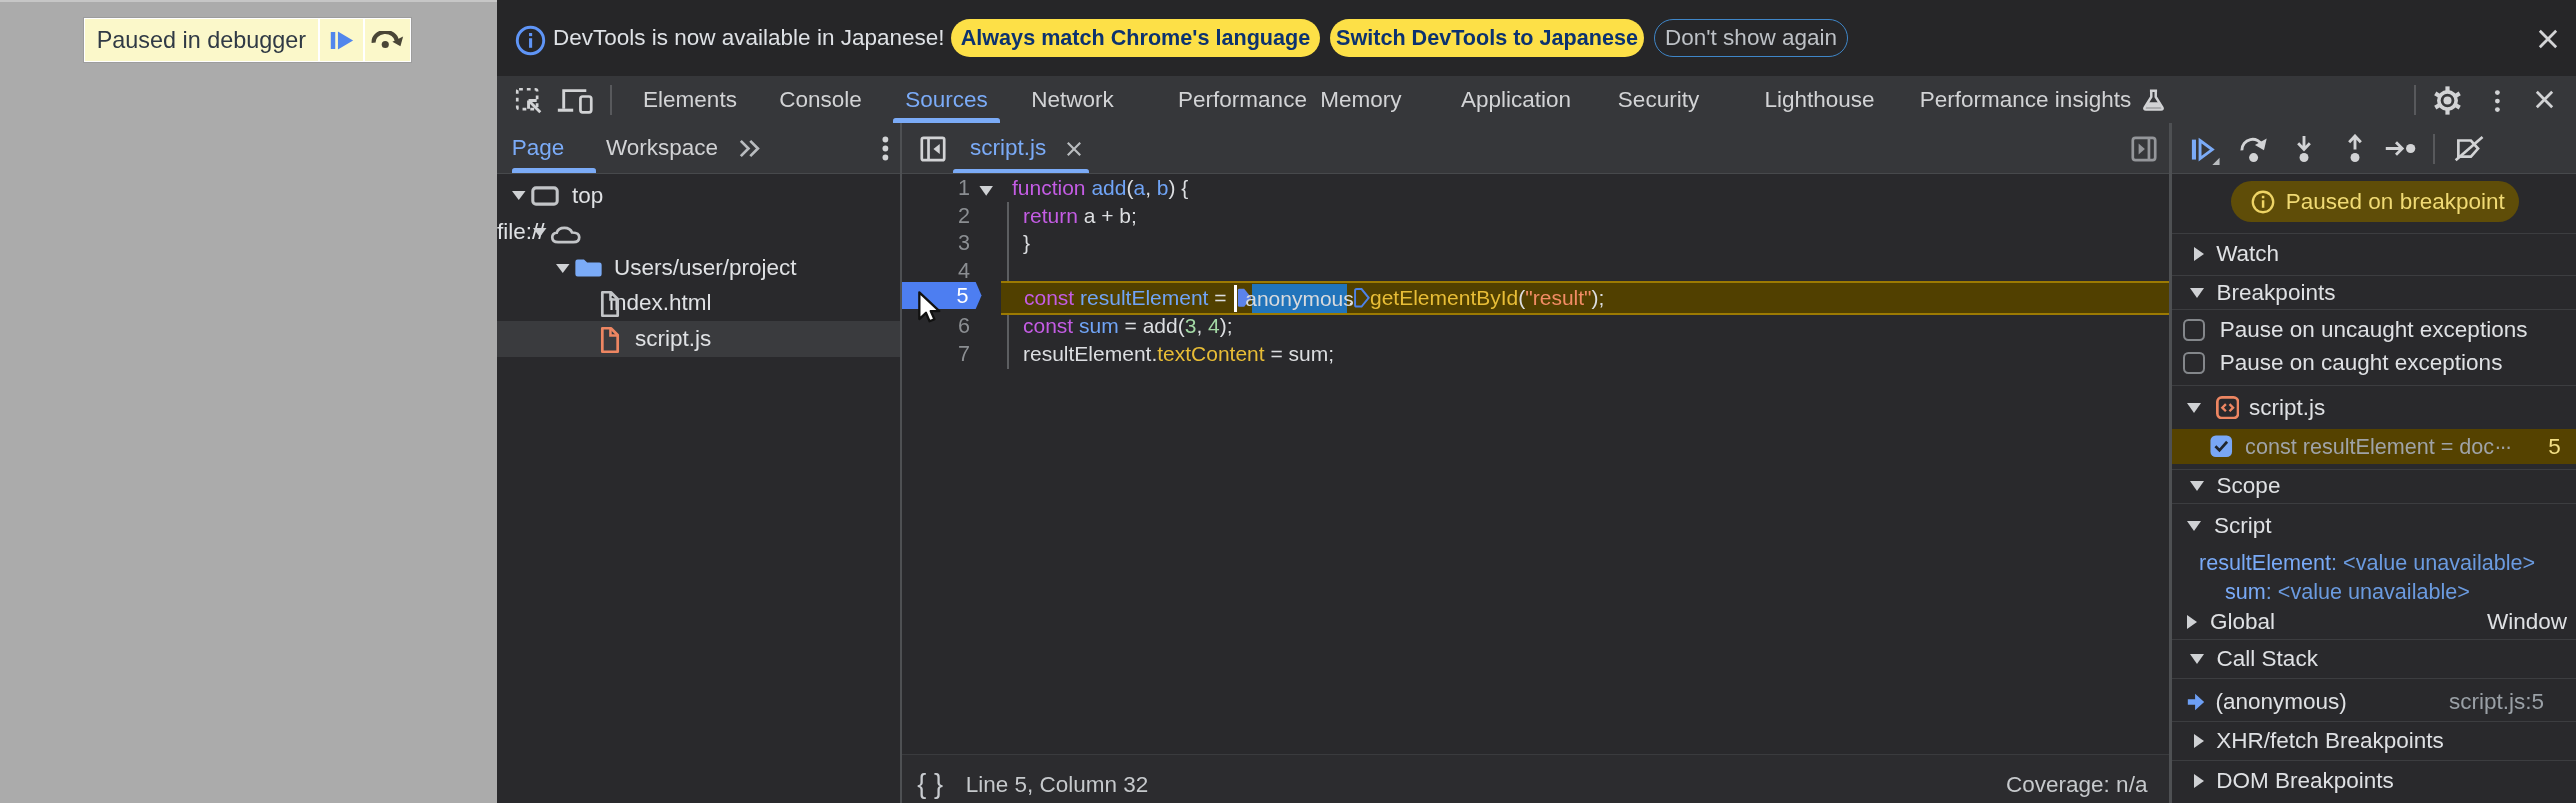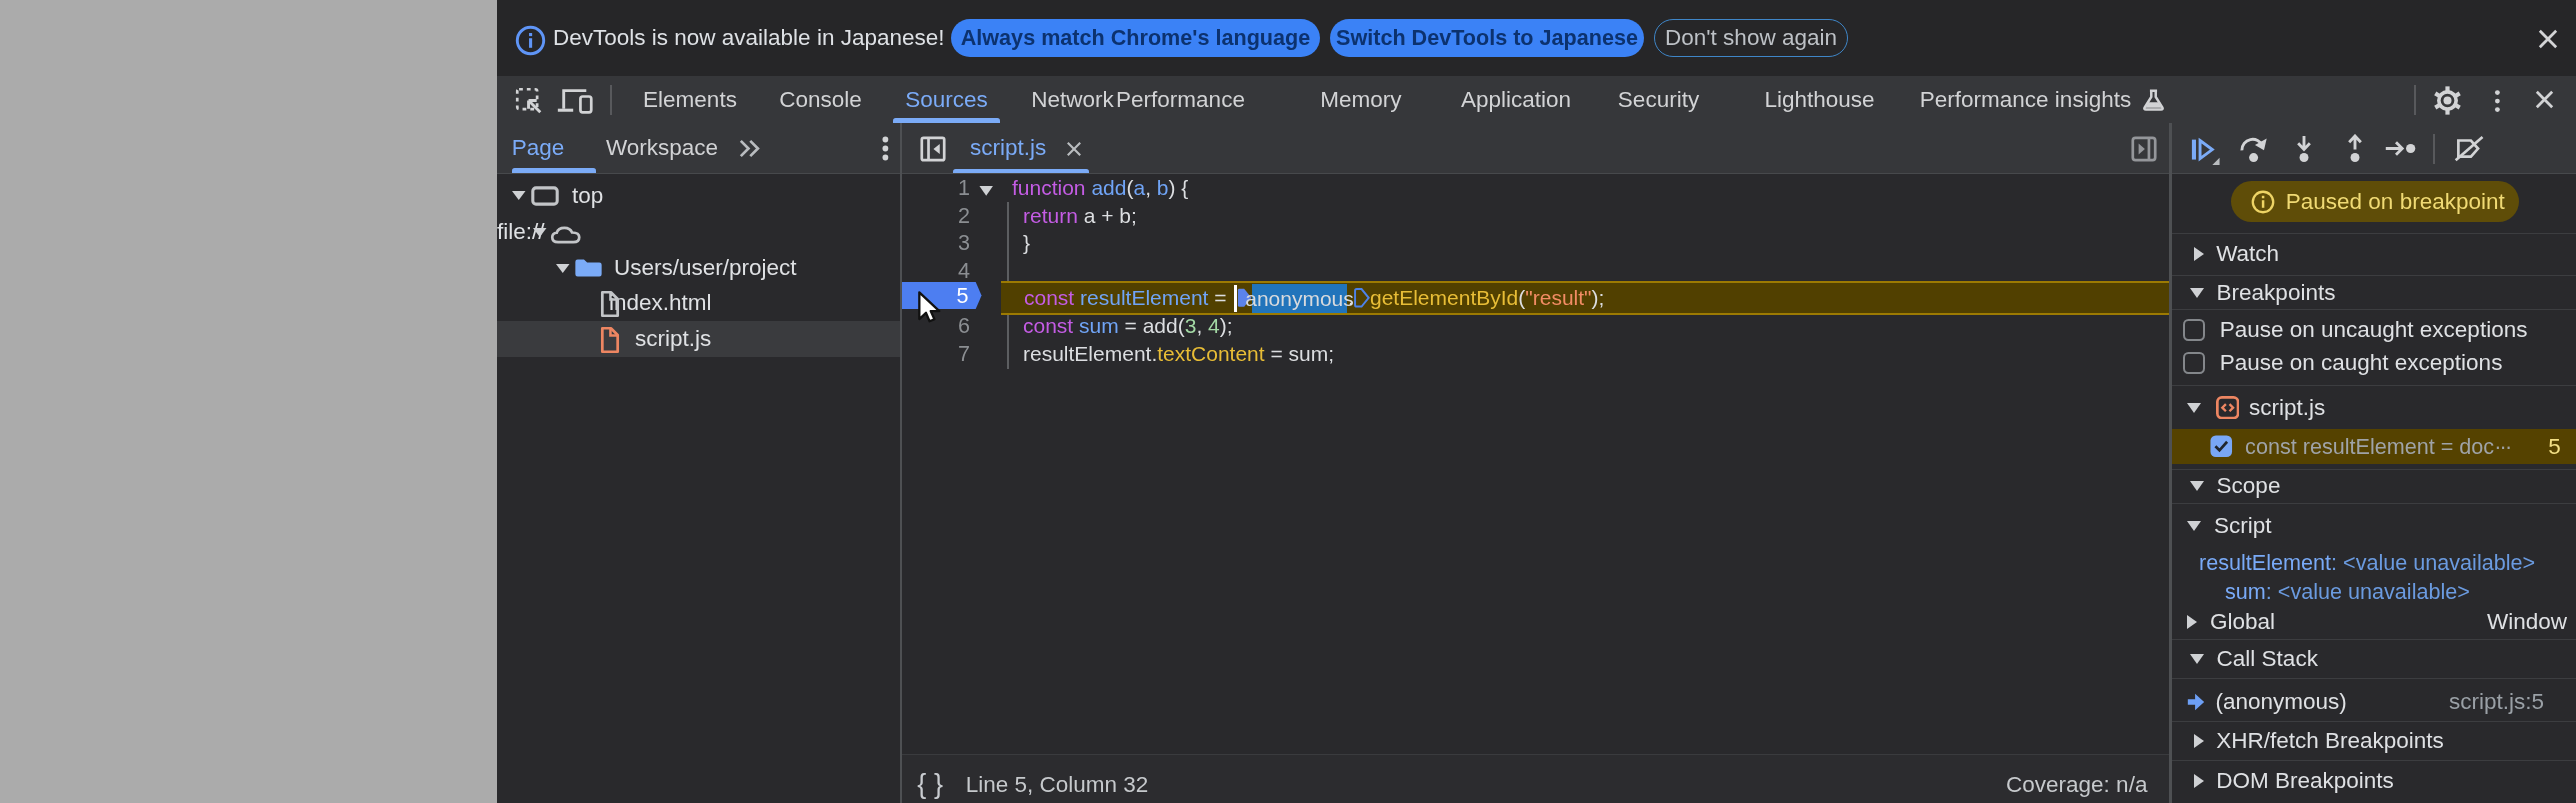--- a/index.html
+++ b/index.html
@@ -17,21 +17,21 @@
   #banner .txt { width:235px; padding-left:11.7px; color:#303a45; font-size:23.4px; }
   #banner .b1 { width:45px; justify-content:center; }
   #banner .b2 { width:47px; justify-content:center; }
 
   
   #dt { position:absolute; left:497px; top:0; width:2079px; height:804px; background:#29292c; }
 
   
   #infobar { position:absolute; left:0; top:0; width:2079px; height:76px; background:#262628;
     color:#dee1e5; }
-  .pill { position:absolute; top:19px; height:38px; border-radius:19px; background:#3b82f6;
+  .pill { position:absolute; top:19px; height:38px; border-radius:19px; background:#fde047;
     color:#0c326f; font-size:21.6px; font-weight:bold; display:flex; align-items:center; justify-content:center; }
   #pill3 { background:transparent; border:1.8px solid #3f86c8; color:#bdc1c6; font-weight:normal; font-size:22.5px; }
 
   
   #tabbar { position:absolute; left:0; top:76px; width:2079px; height:48px; background:#36373a;
     border-bottom:0.9px solid #47494c; }
   .mtab { position:absolute; top:0; height:47px; display:flex; align-items:center; justify-content:center;
     color:#d2d3d5; font-size:22.5px; }
   .mtab.sel { color:#7babf7; }
   .mtab.sel .ul { position:absolute; left:0; bottom:0; width:100%; height:5.4px; background:#7babf7; border-radius:2.7px 2.7px 0 0; }
@@ -75,20 +75,39 @@
     color:#dfe1e4; font-size:22.5px; }
   .sep { position:absolute; left:0; width:404px; height:0.9px; background:#3c3d40; }
   .arr { display:inline-block; width:0; height:0; margin-right:12.6px; }
   .arr.r { border-left:10.8px solid #cfd1d4; border-top:7.2px solid transparent; border-bottom:7.2px solid transparent; }
   .arr.d { border-top:10.8px solid #cfd1d4; border-left:7.2px solid transparent; border-right:7.2px solid transparent; }
   .cb { width:22.5px; height:22.5px; border:2.3px solid #84878b; border-radius:5.4px; }
 </style>
 </head>
 <body>
 <div id="stage">
+  <div id="page">
+    <div class="topedge"></div>
+    <div id="banner">
+      <div class="cell txt">Paused in debugger</div>
+      <div class="cell b1">
+          <svg width="25" height="19" viewBox="0 0 28 21">
+            <rect x="2" y="1" width="5" height="19" fill="#5186ec"></rect>
+            <path d="M10 0.5 L27 10.5 L10 20.5 Z" fill="#5186ec"></path>
+          </svg>
+        </div>
+      <div class="cell b2">
+          <svg width="33" height="18" viewBox="0 0 37 20">
+            <path d="M3 13 A 13 11 0 0 1 29 11" fill="none" stroke="#4a4636" stroke-width="4.6"></path>
+            <path d="M36 6 L33 17 L24 12 Z" fill="#4a4636"></path>
+            <circle cx="16" cy="15" r="4" fill="#4a4636"></circle>
+          </svg>
+        </div>
+    </div>
+  </div>
   <div id="dt">
     <div id="infobar">
       <svg class="abs" style="left:18px;top:25px" width="31" height="31" viewBox="0 0 34 34">
           <circle cx="17" cy="17" r="14.5" fill="none" stroke="#5f95f7" stroke-width="3.2"></circle>
           <rect x="15.4" y="14.5" width="3.4" height="10.5" fill="#5f95f7"></rect>
           <rect x="15.4" y="8.8" width="3.4" height="3.4" fill="#5f95f7"></rect>
         </svg>
       <div class="abs" style="left:56px;top:0;height:76px;display:flex;align-items:center;font-size:22.5px;">DevTools is now available in Japanese!</div>
       <div class="pill" style="left:454px;width:369px;">Always match Chrome's language</div>
       <div class="pill" style="left:833px;width:314px;">Switch DevTools to Japanese</div>
@@ -105,21 +124,21 @@
       <svg class="abs" style="left:59px;top:10.8px" width="38" height="28" viewBox="0 0 42 31">
           <path d="M8.5 24 L8.5 4 L33.5 4" fill="none" stroke="#d2d3d5" stroke-width="3.2"></path>
           <path d="M2 25.7 L19 25.7" stroke="#d2d3d5" stroke-width="3.4"></path>
           <rect x="27" y="10.5" width="12" height="17.5" rx="2.5" fill="#36373a" stroke="#d2d3d5" stroke-width="3"></rect>
         </svg>
       <div class="abs" style="left:113px;top:9px;width:1.8px;height:30px;background:#58595c"></div>
       <div class="mtab" style="left:135px;width:116px">Elements</div>
       <div class="mtab" style="left:270px;width:107px">Console</div>
       <div class="mtab sel" style="left:396px;width:107px">Sources<div class="ul"></div></div>
       <div class="mtab" style="left:522px;width:107px">Network</div>
-      <div class="mtab" style="left:610px;width:147px">Performance</div>
+      <div class="mtab" style="left:672px;width:147px">Performance</div>
       <div class="mtab" style="left:813px;width:102px">Memory</div>
       <div class="mtab" style="left:951px;width:136px">Application</div>
       <div class="mtab" style="left:1108px;width:107px">Security</div>
       <div class="mtab" style="left:1256px;width:133px">Lighthouse</div>
       <div class="mtab" style="left:1410px;width:237px">Performance insights</div>
       <svg class="abs" style="left:1644px;top:11.7px" width="25" height="25" viewBox="0 0 28 28">
           <path d="M10 3 L18 3 M11.5 3.5 L11.5 10 L4 22 Q3 24 5.5 24 L22.5 24 Q25 24 24 22 L16.5 10 L16.5 3.5" fill="none" stroke="#d2d3d5" stroke-width="2.8"></path>
           <path d="M8.5 16 L19.5 16 L23 22 L5 22 Z" fill="#d2d3d5"></path>
         </svg>
       <div class="abs" style="left:1917px;top:9px;width:1.8px;height:30px;background:#58595c"></div>

